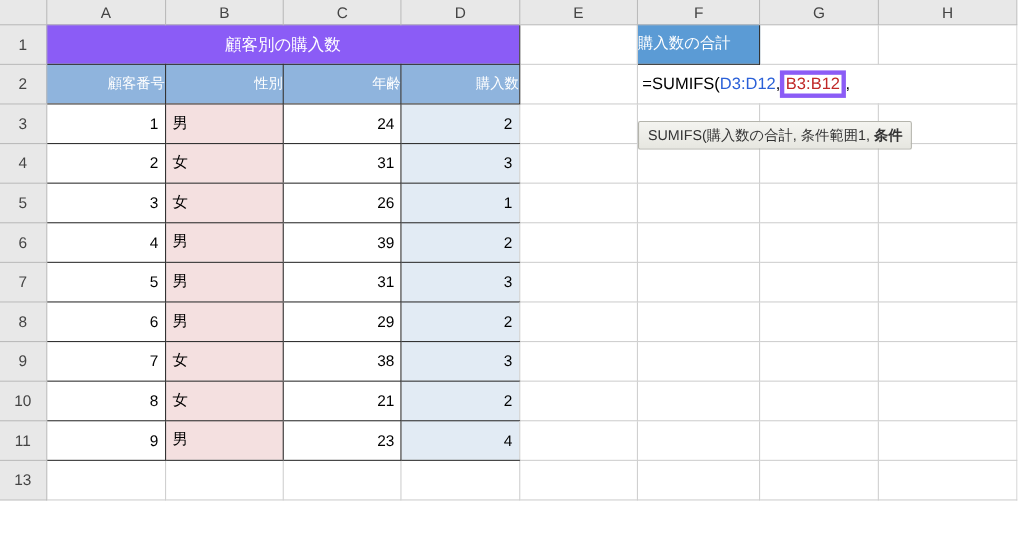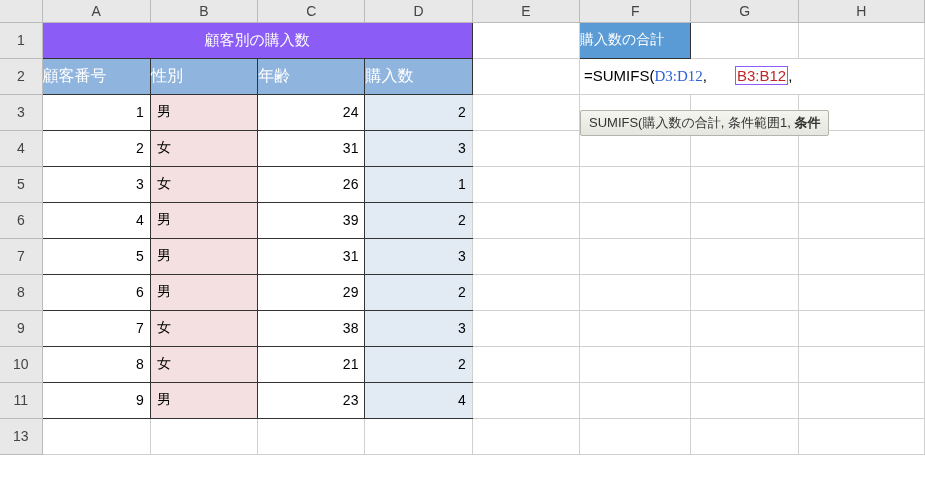--- a/index.html
+++ b/index.html
@@ -65,23 +65,23 @@
       background: #5b9bd5;
       color: #fff;
       text-align: left;
       border: 1px solid #333;
       font-size: 14px;
     }
     
     .sub-header {
       background: #8fb4dd;
       color: #fff;
-      text-align: left;
-      border: 1px solid #333;
-      font-size: 16px;
+      text-align: right;
+      border: 1px solid #333;
+      font-size: 13px;
     }
     
     .data-cell {
       border: 1px solid #333;
       background: #fff;
       padding: 0 6px;
     }
     .align-right {
       text-align: right;
     }
@@ -119,27 +119,25 @@
     
     .formula-cell {
       border: 1px solid #d0d0d0;
       padding: 0 4px;
       font-size: 15px;
       white-space: nowrap;
       vertical-align: middle;
     }
     .formula-ref1 {
       color: #2a60d8;
-      font-family: Liberation Serif, serif;
     }
     .formula-ref2 {
       color: #c02828;
-      border: 1px solid #8b5cf6;
+      border: 4px solid #8b5cf6;
       padding: 0 1px;
-      margin-left: 28px;
     }
     
     .tooltip {
       position: absolute;
       top: 110px;
       left: 580px;
       background: linear-gradient(#f4f4f0, #e6e6e0);
       border: 1px solid #b4b4ac;
       padding: 3px 8px;
       font-size: 13px;

